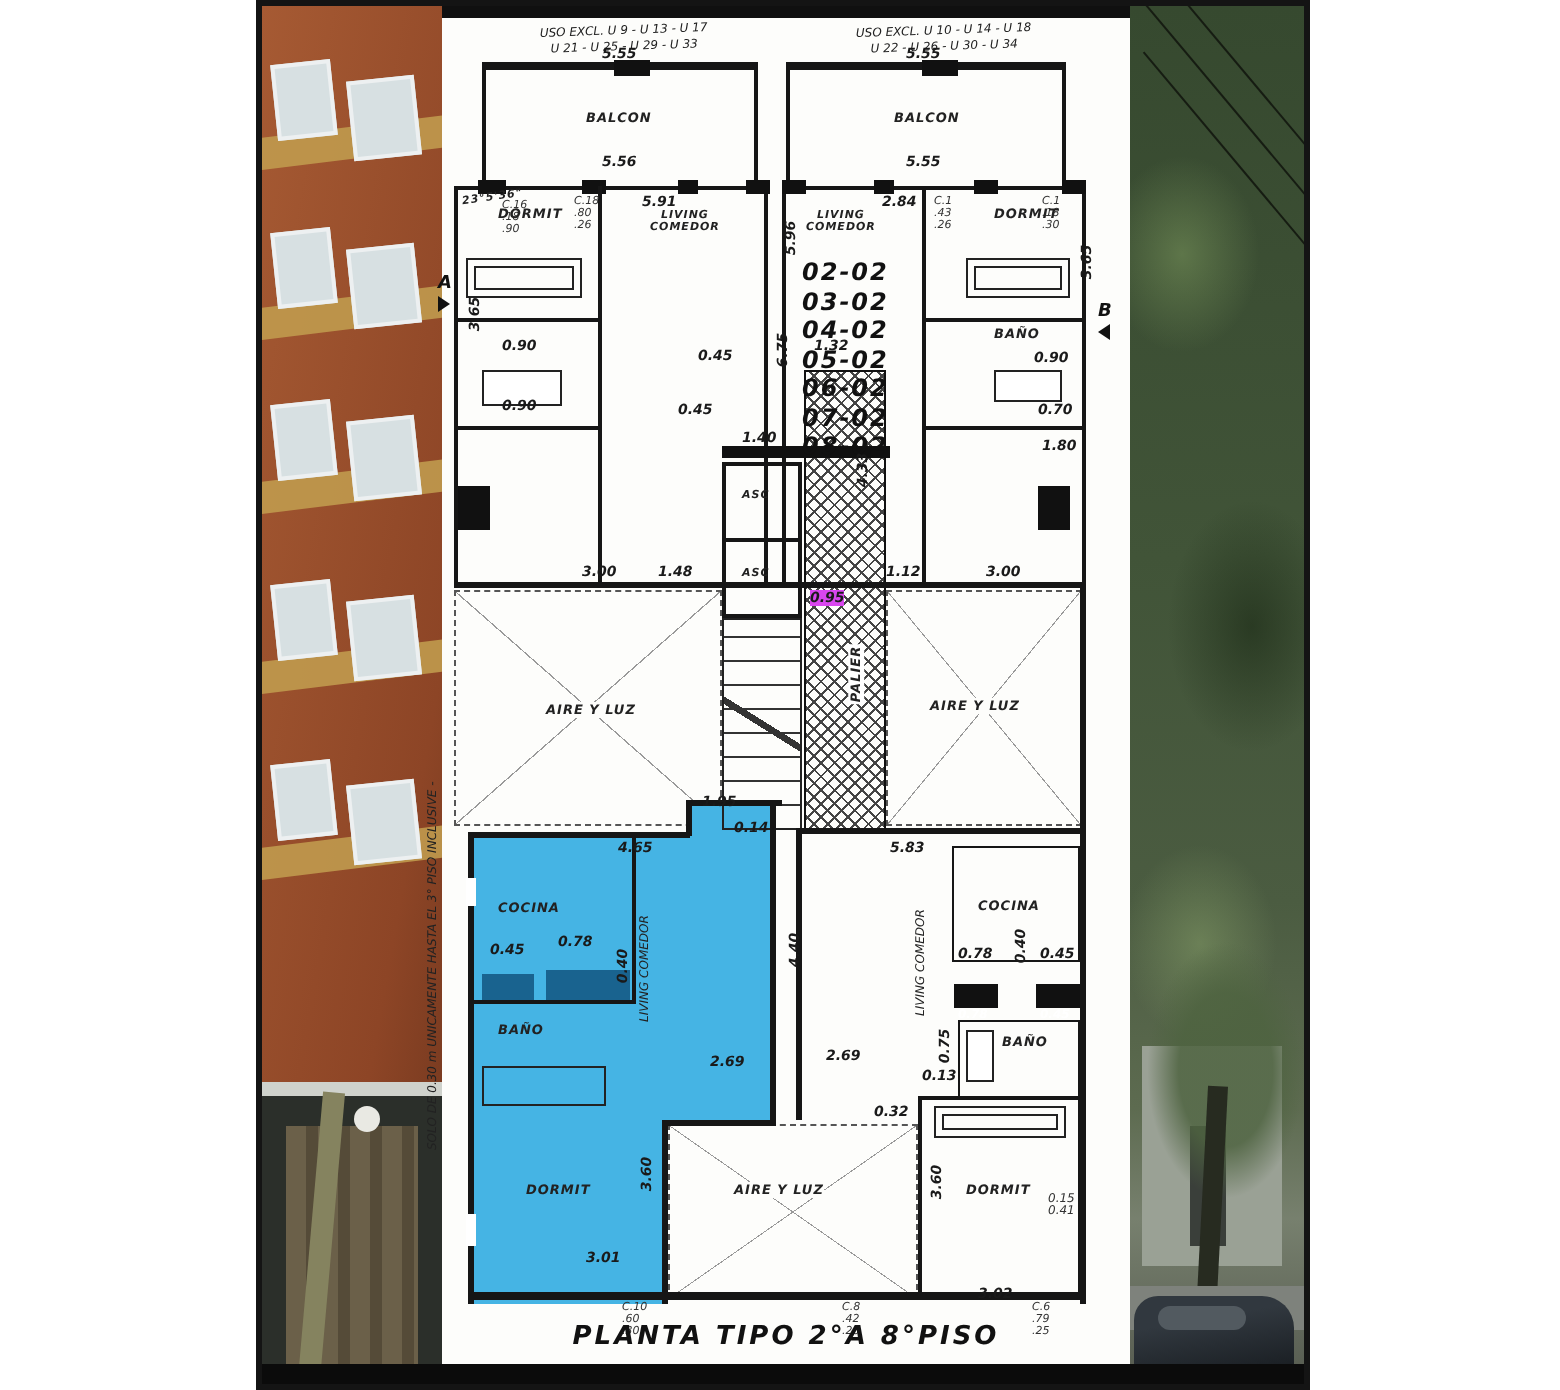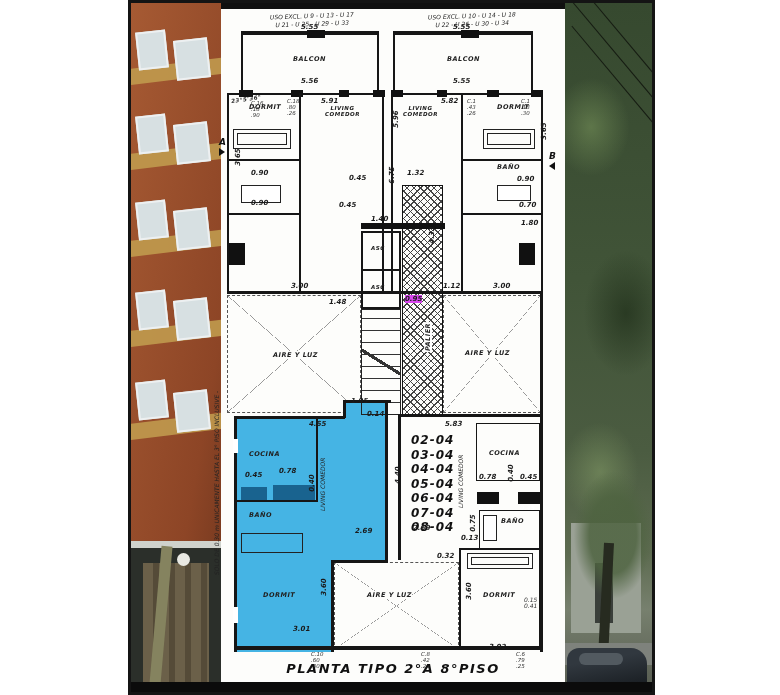--- a/index.html
+++ b/index.html
@@ -141,21 +141,21 @@
       <div class="pier" style="left:70px;top:87px;width:12px;height:7px"></div>
       <div class="pier" style="left:118px;top:87px;width:10px;height:7px"></div>
       <div class="pier" style="left:152px;top:87px;width:12px;height:7px"></div>
       <div class="pier" style="left:170px;top:87px;width:12px;height:7px"></div>
       <div class="pier" style="left:216px;top:87px;width:10px;height:7px"></div>
       <div class="pier" style="left:266px;top:87px;width:12px;height:7px"></div>
       <div class="pier" style="left:310px;top:87px;width:12px;height:7px"></div>
 
       <div class="room-label xs" style="left:10px;top:93px;transform:rotate(-8deg)">23°5'36"</div>
       <span class="dim" style="left:100px;top:94px">5.91</span>
-      <span class="dim" style="left:220px;top:94px">5.82</span>
+      <span class="dim" style="left:220px;top:94px">2.84</span>
 
       <div class="stack" style="left:30px;top:97px">
         <span>C.16</span>
           <span>.18</span>
           <span>.90</span>
         </div>
       <div class="stack" style="left:66px;top:95px">
         <span>C.18</span>
           <span>.80</span>
           <span>.26</span>
@@ -175,20 +175,29 @@
       <div class="room-label" style="left:276px;top:100px">DORMIT</div>
       <div class="room-label xs" style="left:104px;top:102px">
         <span>LIVING</span>
           <span>COMEDOR</span>
         </div>
       <div class="room-label xs" style="left:182px;top:102px">
         <span>LIVING</span>
           <span>COMEDOR</span>
         </div>
 
+      <div class="unit-list" style="left:180px;top:126px">
+        <span>02-02</span>
+          <span>03-02</span>
+          <span>04-02</span>
+          <span>05-02</span>
+          <span>06-02</span>
+          <span>07-02</span>
+          <span>08-02</span>
+      </div>
 
       <div class="wall" style="left:78px;top:90px;width:2px;height:200px"></div>
       <div class="wall" style="left:240px;top:90px;width:2px;height:200px"></div>
       <div class="wall" style="left:6px;top:156px;width:72px;height:2px"></div>
       <div class="wall" style="left:6px;top:210px;width:72px;height:2px"></div>
       <div class="wall" style="left:242px;top:156px;width:80px;height:2px"></div>
       <div class="wall" style="left:242px;top:210px;width:80px;height:2px"></div>
       <div class="closet" style="left:12px;top:126px;width:58px;height:20px"></div>
       <div class="closet" style="left:262px;top:126px;width:52px;height:20px"></div>
       <span class="dim v" style="left:8px;top:150px">3.65</span>
@@ -199,21 +208,21 @@
       <span class="dim" style="left:296px;top:172px">0.90</span>
       <span class="dim" style="left:298px;top:198px">0.70</span>
       <span class="dim" style="left:300px;top:216px">1.80</span>
       <div class="fixture" style="left:20px;top:182px;width:40px;height:18px"></div>
       <div class="fixture" style="left:276px;top:182px;width:34px;height:16px"></div>
       <div class="pier" style="left:8px;top:240px;width:16px;height:22px"></div>
       <div class="pier" style="left:298px;top:240px;width:16px;height:22px"></div>
       <span class="dim v" style="left:166px;top:112px">5.96</span>
       <span class="dim v" style="left:162px;top:168px">6.75</span>
       <span class="dim" style="left:70px;top:279px">3.00</span>
-      <span class="dim" style="left:108px;top:295px">1.48</span>
+      <span class="dim" style="left:108px;top:279px">1.48</span>
       <span class="dim" style="left:272px;top:279px">3.00</span>
       <span class="dim" style="left:222px;top:279px">1.12</span>
       <div class="wall" style="left:6px;top:288px;width:316px;height:3px"></div>
 
       <div class="marker" style="left:-2px;top:134px">
         <span>A</span><div class="tri tri-r"></div></div>
       <div class="marker" style="left:328px;top:148px">
         <span>B</span><div class="tri tri-l"></div></div>
 
       <div class="pier" style="left:140px;top:220px;width:84px;height:6px"></div>
@@ -266,29 +275,20 @@
       <div class="room-label" style="left:28px;top:508px">BAÑO</div>
       <div class="fixture" style="left:20px;top:530px;width:62px;height:20px;background:transparent"></div>
       <div class="room-label" style="left:42px;top:588px">DORMIT</div>
       <span class="dim" style="left:72px;top:622px">3.01</span>
       <span class="dim v" style="left:94px;top:580px">3.60</span>
 
       <div class="wall" style="left:177px;top:411px;width:145px;height:3px"></div>
       <div class="wall" style="left:177px;top:411px;width:3px;height:146px"></div>
       <span class="dim" style="left:224px;top:417px">5.83</span>
       <span class="dim v" style="left:168px;top:468px">4.40</span>
-      <div class="unit-list" style="left:190px;top:430px">
-        <span>02-04</span>
-          <span>03-04</span>
-          <span>04-04</span>
-          <span>05-04</span>
-          <span>06-04</span>
-          <span>07-04</span>
-          <span>08-04</span>
-      </div>
       <div class="vblock" style="left:236px;top:505px">
         <span>LIVING</span> <span>COMEDOR</span></div>
       <div class="roombox" style="left:255px;top:420px;width:64px;height:58px"></div>
       <div class="room-label" style="left:268px;top:446px">COCINA</div>
       <span class="dim" style="left:258px;top:470px">0.78</span>
       <span class="dim v" style="left:281px;top:466px">0.40</span>
       <span class="dim" style="left:299px;top:470px">0.45</span>
       <div class="pier" style="left:256px;top:489px;width:22px;height:12px"></div>
       <div class="pier" style="left:297px;top:489px;width:22px;height:12px"></div>
       <span class="dim" style="left:258px;top:501px;color:#fff;font-size:6px">0.78</span>

